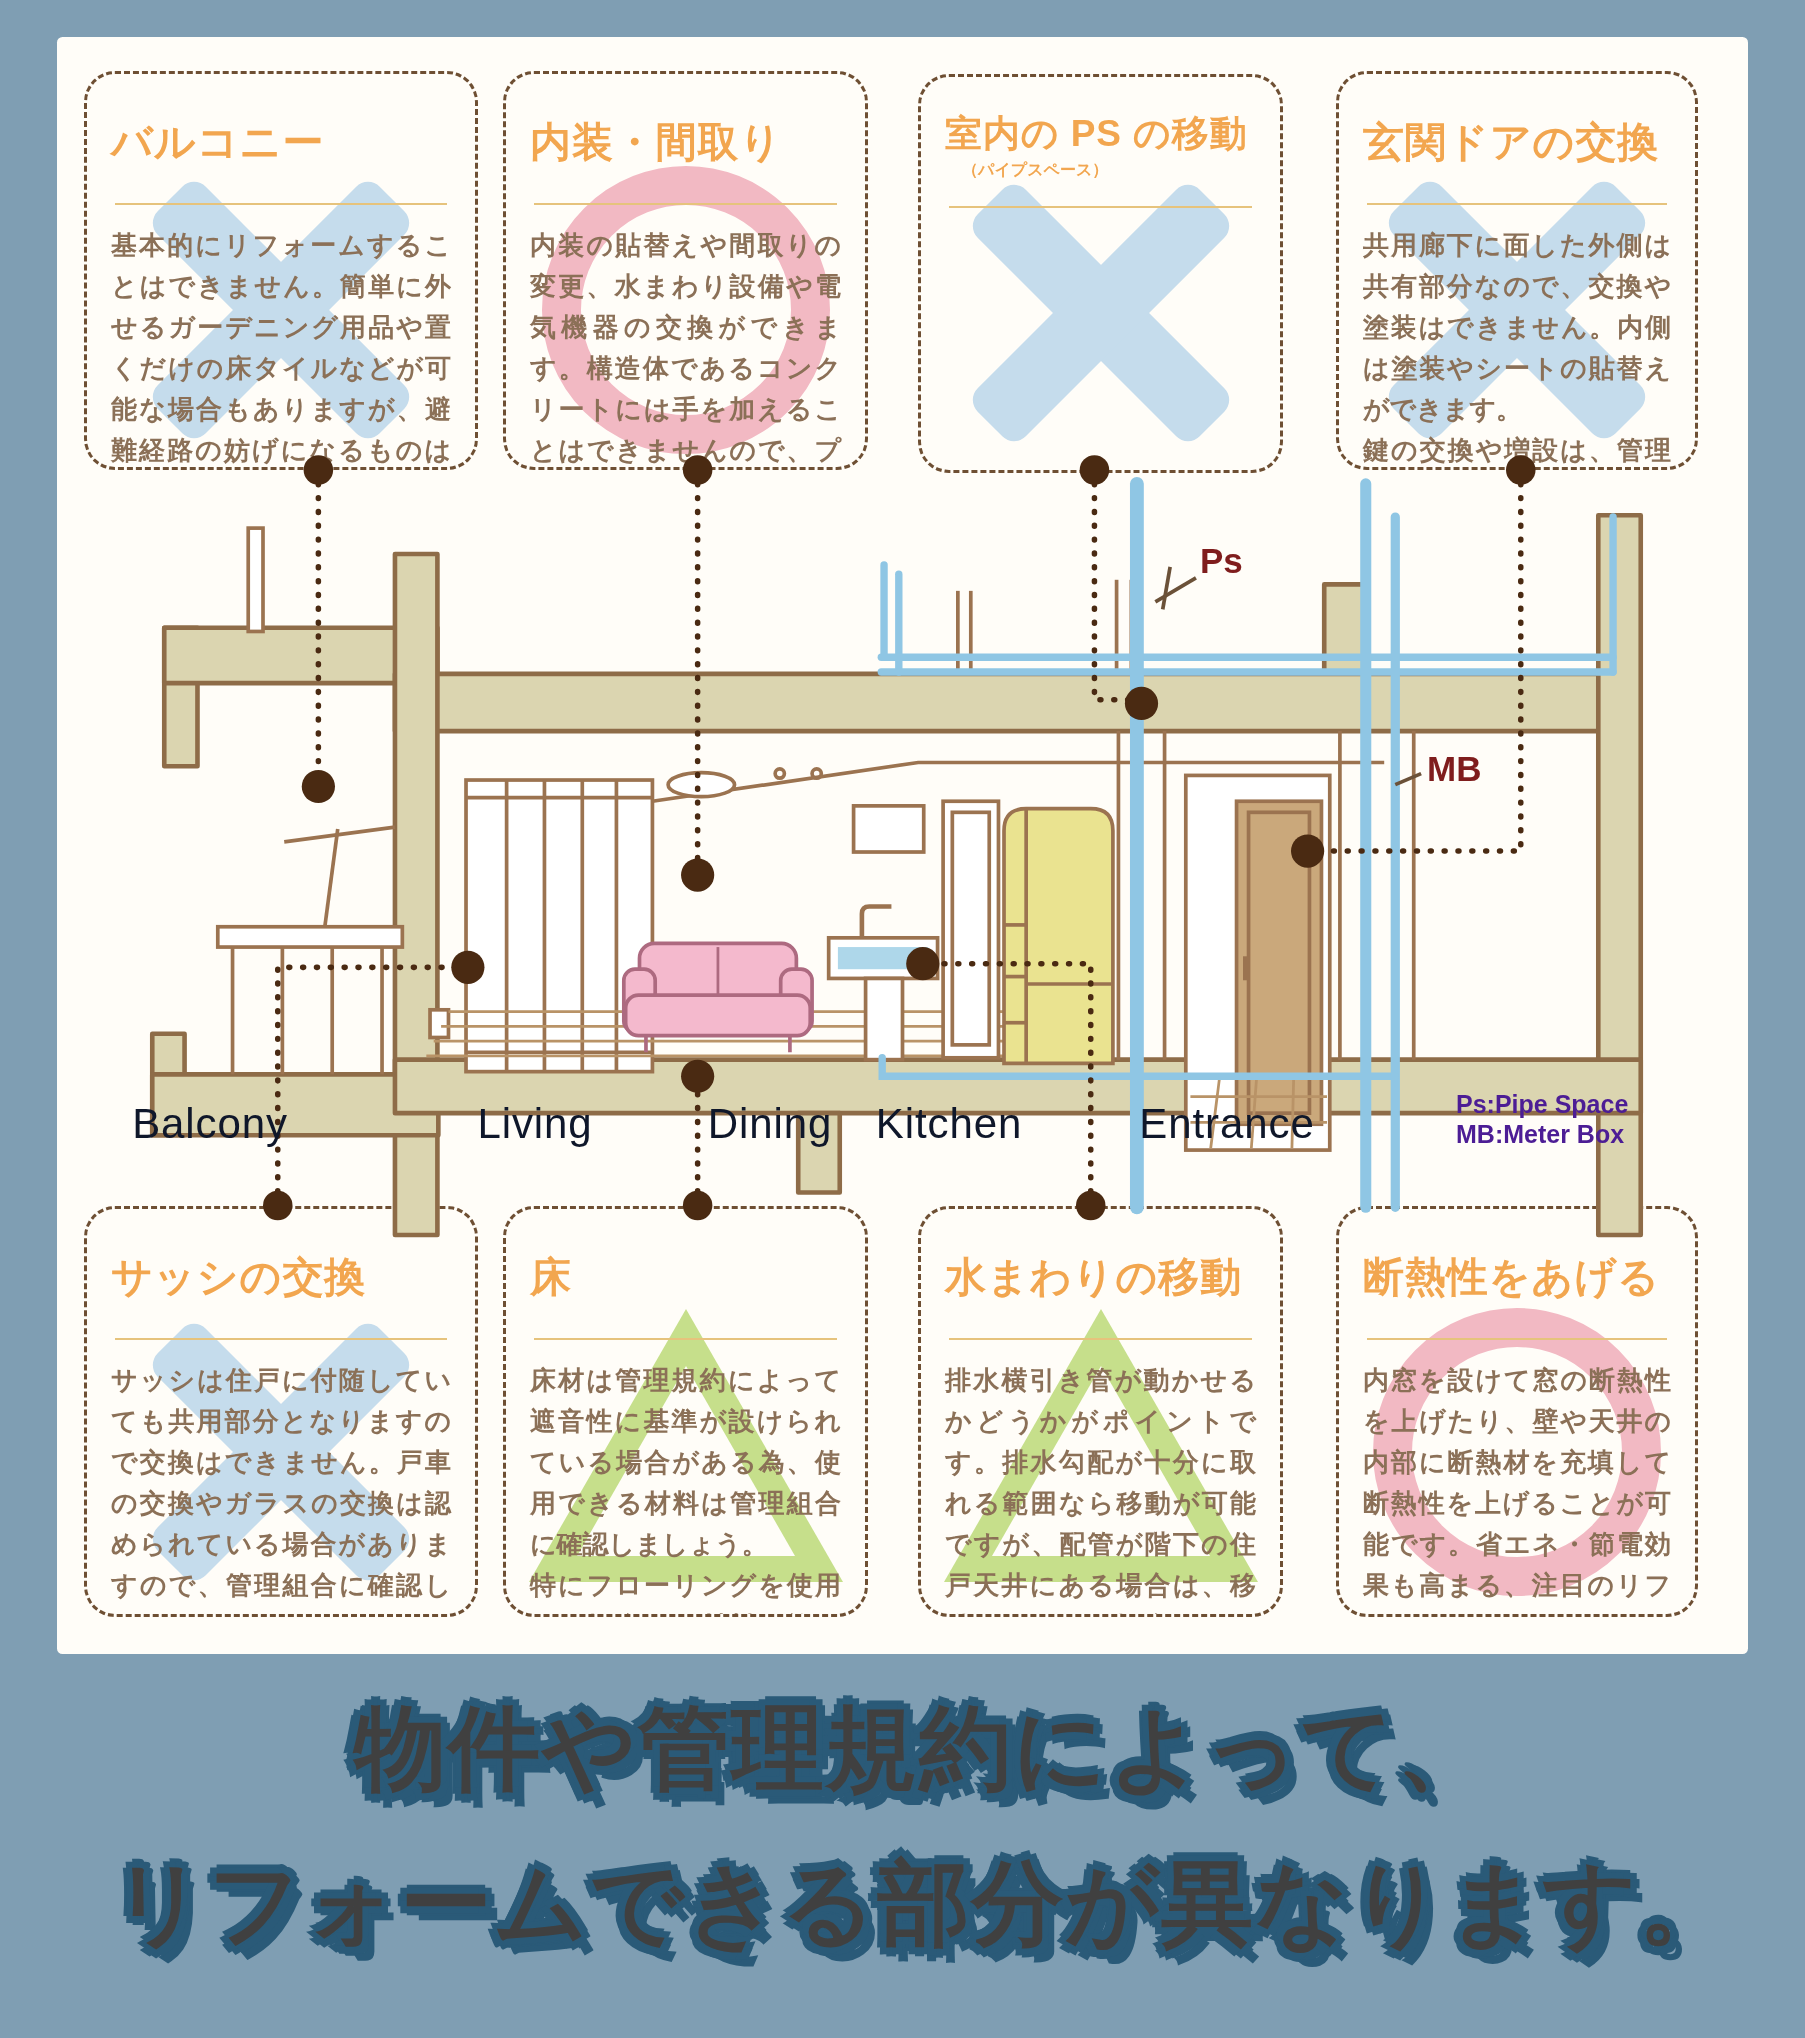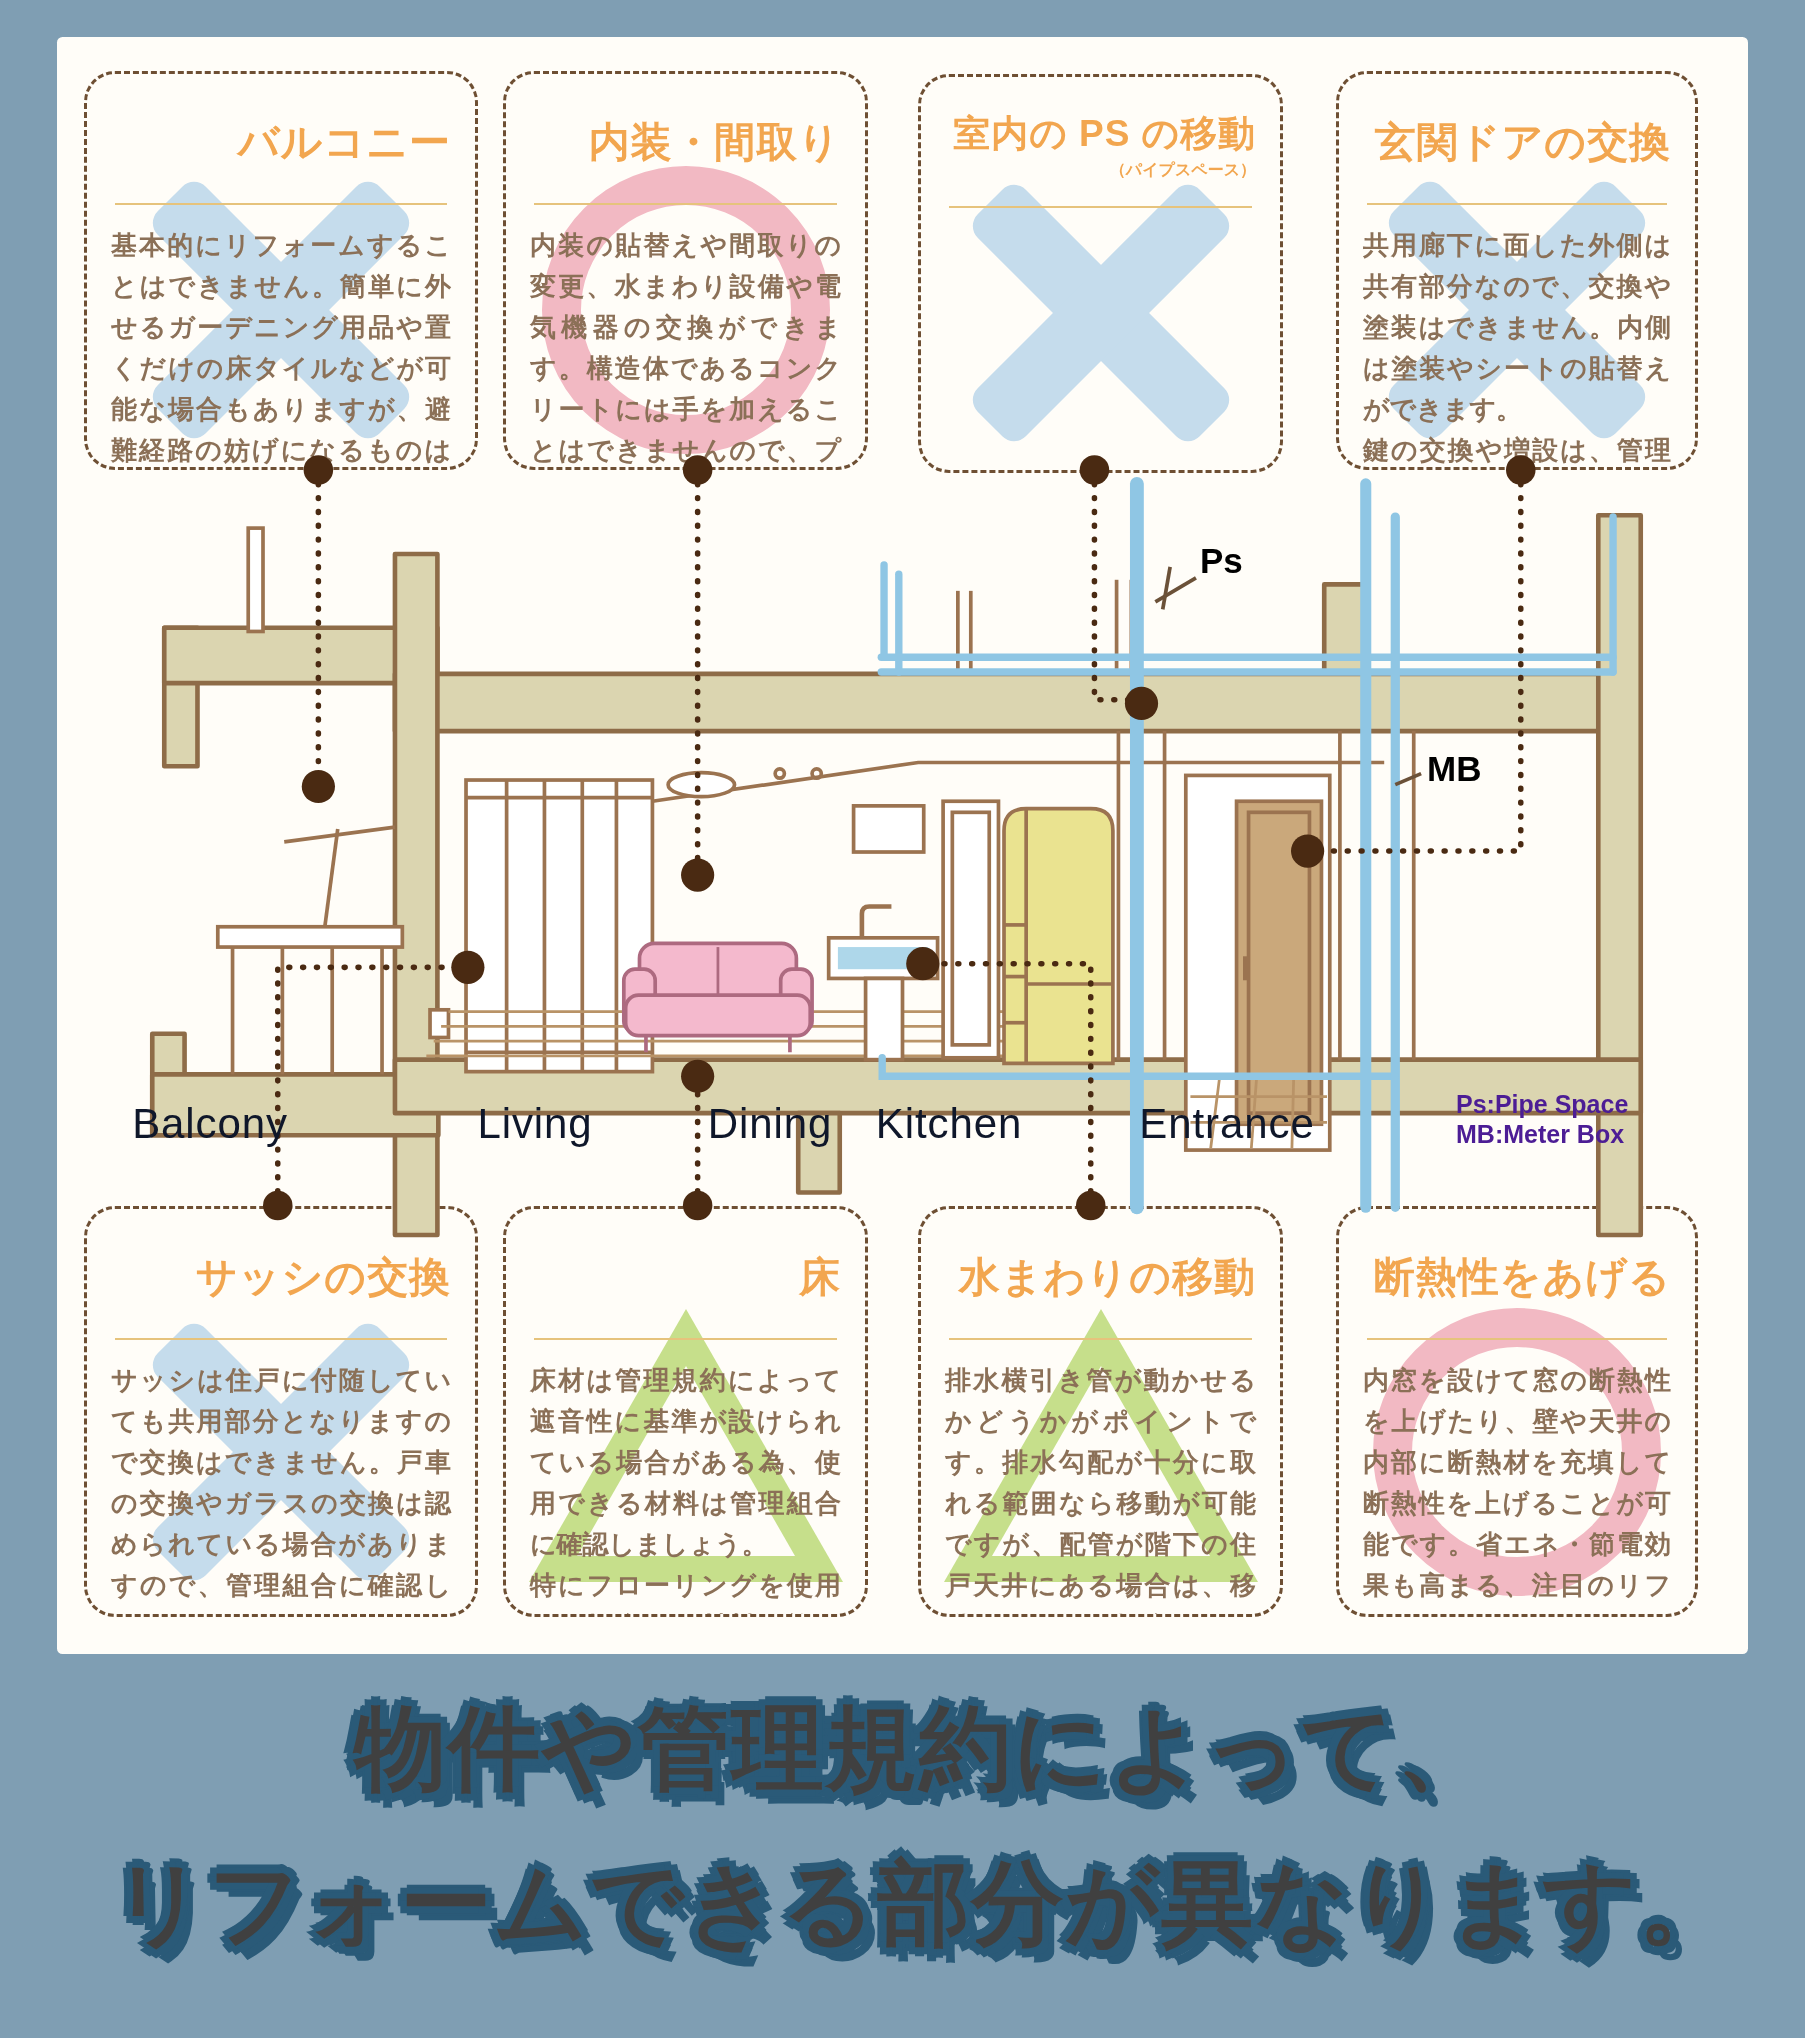--- a/index.html
+++ b/index.html
@@ -12,21 +12,21 @@
             box-sizing:border-box;padding:16.6px 24px 18.5px;z-index:2;overflow:hidden;}
   .b1{left:84px;top:71px;width:394px;height:399px;}
   .b2{left:503px;top:71px;width:365px;height:399px;}
   .b3{left:918px;top:74px;width:365px;height:399px;}
   .b4{left:1336px;top:71px;width:362px;height:399px;}
   .b5{left:84px;top:1206px;width:394px;height:411px;}
   .b6{left:503px;top:1206px;width:365px;height:411px;}
   .b7{left:918px;top:1206px;width:365px;height:411px;}
   .b8{left:1336px;top:1206px;width:362px;height:411px;}
   .box-head{position:relative;z-index:1;height:103px;display:flex;flex-direction:column;
-            align-items:flex-end;justify-content:center;}
+            align-items:flex-start;justify-content:center;}
   .box-title{font-size:41px;font-weight:bold;color:#f2a64f;letter-spacing:0.9px;white-space:nowrap;}
   .b3 .box-title{font-size:37px;}
   .box-subtitle{font-size:16px;font-weight:bold;color:#f2a64f;margin-top:1.8px;margin-left:17px;}
   .divider{position:relative;z-index:1;height:0;border-top:2.8px solid #e6c37c;margin:9.2px 3.7px 20px;}
   .box-body{position:relative;z-index:1;font-size:26px;line-height:1.58;font-weight:bold;
             color:#8b7057;text-align:justify;white-space:pre-line;}
 
   
   .mark{position:absolute;left:50%;top:60%;width:314px;height:286px;transform:translate(-50%,-50%);z-index:0;}
   .mark[data-mark="x"]::before,.mark[data-mark="x"]::after{content:"";position:absolute;left:50%;top:50%;
@@ -37,21 +37,21 @@
       width:210px;height:210px;border:39px solid #f2b9c3;border-radius:50%;}
   .mark[data-mark="triangle"]::before{content:"";position:absolute;left:50%;top:0;transform:translateX(-50%);
       border-left:157px solid transparent;border-right:157px solid transparent;border-bottom:273px solid #c6df8b;}
   .mark[data-mark="triangle"]::after{content:"";position:absolute;left:50%;top:57px;transform:translateX(-50%);
       border-left:109px solid transparent;border-right:109px solid transparent;border-bottom:190px solid #fffdf8;}
 
   
   .scene{position:absolute;left:0;top:0;z-index:3;pointer-events:none;}
   .room-label{position:absolute;top:1100px;transform:translateX(-50%);font-size:42px;color:#0f172a;
               letter-spacing:0.9px;z-index:3;white-space:nowrap;}
-  .pipe-label{position:absolute;font-size:35px;font-weight:bold;color:#000000;z-index:3;}
+  .pipe-label{position:absolute;font-size:35px;font-weight:bold;color:#7f1d1d;z-index:3;}
   .legend{position:absolute;left:1456px;top:1089px;font-size:25px;font-weight:bold;color:#4c1d95;
           line-height:1.2;z-index:3;white-space:nowrap;}
 
   
   .caption{position:absolute;left:0;width:100%;text-align:center;font-size:92px;font-weight:bold;color:#404040;
      letter-spacing:1.8px;z-index:2;
      text-shadow:-6.5px -6.5px 0 #2a5a78,6.5px -6.5px 0 #2a5a78,-6.5px 6.5px 0 #2a5a78,6.5px 6.5px 0 #2a5a78,
                  -9.2px 0 0 #2a5a78,9.2px 0 0 #2a5a78,0 -9.2px 0 #2a5a78,0 9.2px 0 #2a5a78,
                  12px 14px 0 #2a5a78;padding-left:20px;}
   .cap1{top:1687px;}

